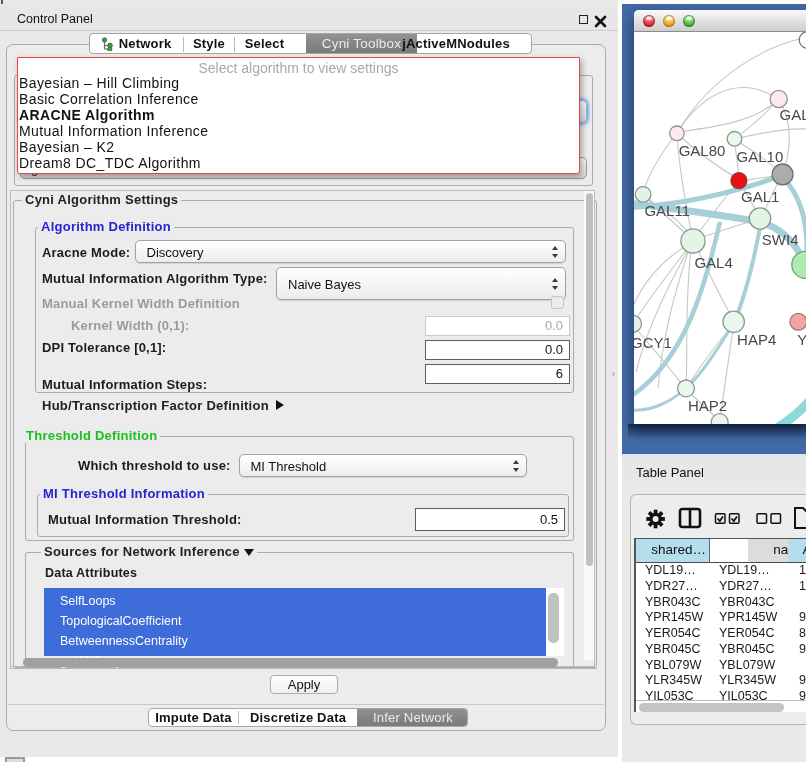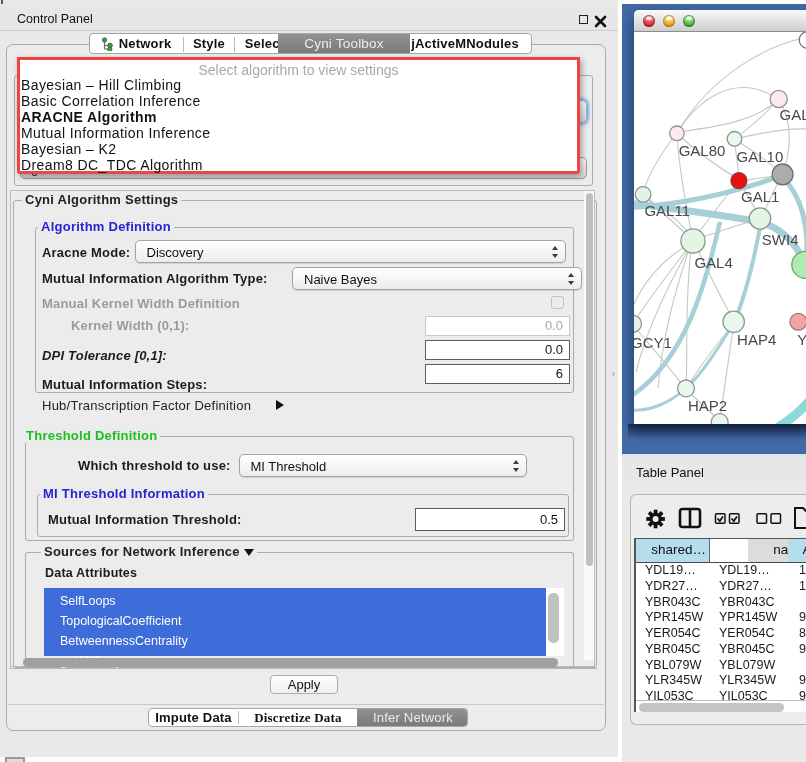--- a/index.html
+++ b/index.html
@@ -41,22 +41,22 @@
           <path d="M2.5,4 V12 M2.5,8.5 H7 M2.5,12 H7" stroke="#5a6a7a" stroke-width="1.2" fill="none"></path>
           <circle cx="2.5" cy="3" r="2.2" fill="#4a9c4a" stroke="#2a6a2a" stroke-width="0.8"></circle>
           <circle cx="8" cy="8.5" r="2.4" fill="#4a9c4a" stroke="#2a6a2a" stroke-width="0.8"></circle>
           <circle cx="7.8" cy="12.5" r="2.2" fill="#4a9c4a" stroke="#2a6a2a" stroke-width="0.8"></circle>
         </svg>
       Network</div>
     <div class="abs" style="left:93px;top:3px;width:1px;height:15px;background:#b9b9b9;"></div>
     <div class="seg" style="left:94px;width:50px;">Style</div>
     <div class="abs" style="left:144px;top:3px;width:1px;height:15px;background:#b9b9b9;"></div>
     <div class="seg" style="left:145px;width:59px;">Select</div>
-    <div class="seg" style="left:188px;width:132px;background:linear-gradient(#929292,#7a7a7a);color:#ececec;font-weight:normal;font-size:13.5px;">Cyni Toolbox</div>
-    <div class="seg" style="left:311px;width:128px;">jActiveMNodules</div>
+    <div class="seg" style="left:216px;width:111px;background:linear-gradient(#929292,#7a7a7a);color:#ececec;font-weight:normal;font-size:13.5px;">Cyni Toolbox</div>
+    <div class="seg" style="left:302px;width:128px;">jActiveMNodules</div>
   </div>
 
   <div class="gbox" style="left:14px;top:75px;width:579px;height:111px;border-radius:3px;"></div>
 
   <div class="abs" style="left:20px;top:100px;width:567px;height:23px;border-radius:5px;background:linear-gradient(#fdfdfd,#d9d9d9);border:1px solid #8fb4dd;box-shadow:0 0 3px 2px rgba(90,150,220,0.75);"></div>
 
   <div class="abs" style="left:20px;top:157px;width:567px;height:22px;border-radius:5px;background:linear-gradient(#fcfcfc,#d8d8d8);border:1px solid #9a9a9a;font-size:13px;color:#222;">
       <span style="position:absolute;left:10px;top:3px;">galFiltered.sif default node</span>
     </div>
 
@@ -70,38 +70,38 @@
   <div class="gbox" style="left:34.5px;top:227px;width:539px;height:166px;border-radius:3px;"></div>
   <div class="gtitle" style="left:38px;top:220px;color:#2525ce;">Algorithm Definition</div>
 
   <div class="lbl abs" style="left:42px;top:245px;">Aracne Mode:</div>
   <div class="combo" style="left:134.5px;top:240px;width:431.5px;height:23px;">
       <span class="ct">Discovery</span>
       <span class="stepper"></span>
     </div>
 
   <div class="lbl abs" style="left:42px;top:271px;">Mutual Information Algorithm Type:</div>
-  <div class="combo" style="left:292px;top:267px;width:290px;height:23px;">
+  <div class="combo" style="left:276px;top:267px;width:290px;height:33px;">
       <span class="ct">Naive Bayes</span>
       <span class="stepper"></span>
     </div>
 
   <div class="lblgray abs" style="left:42px;top:296px;">Manual Kernel Width Definition</div>
   <div class="abs" style="left:550.5px;top:296px;width:13px;height:13px;background:#ececec;border:1px solid #c2c2c2;border-radius:3px;"></div>
 
   <div class="lblgray abs" style="left:42px;top:318px;margin-left:29px;">Kernel Width (0,1):</div>
   <div class="tfield" style="left:425px;top:316px;width:145px;height:20px;border:1px solid #c9c9c9;color:#a8a8a8;line-height:18px;">0.0</div>
 
-  <div class="lbl abs" style="left:42px;top:348px;font-style:italic;">DPI Tolerance [0,1]:</div>
+  <div class="lbl abs" style="left:42px;top:340px;">DPI Tolerance [0,1]:</div>
   <div class="tfield" style="left:425px;top:340px;width:145px;height:20px;border:1px solid #5c5c5c;color:#111;line-height:18px;">0.0</div>
 
   <div class="lbl abs" style="left:42px;top:366px;margin-top:11px;">Mutual Information Steps:</div>
   <div class="tfield" style="left:425px;top:364px;width:145px;height:20px;border:1px solid #5c5c5c;color:#111;line-height:18px;">6</div>
 
-  <div class="abs" style="left:42px;top:398px;font-size:13px;font-weight:normal;color:#222;letter-spacing:0.25px;">Hub/Transcription Factor Definition</div>
+  <div class="abs" style="left:42px;top:398px;font-size:13px;font-weight:bold;color:#222;letter-spacing:0.25px;">Hub/Transcription Factor Definition</div>
   <div class="abs" style="left:276px;top:400px;width:0;height:0;border-top:5.5px solid transparent;border-bottom:5.5px solid transparent;border-left:8px solid #111;"></div>
 
   <div class="gbox" style="left:25px;top:436px;width:548.5px;height:105px;border-radius:3px;"></div>
   <div class="gtitle" style="left:23px;top:429px;color:#1fbe1f;">Threshold Definition</div>
 
   <div class="lbl abs" style="left:78px;top:458px;">Which threshold to use:</div>
   <div class="combo" style="left:238.5px;top:454px;width:288.5px;height:23px;">
       <span class="ct">MI Threshold</span>
       <span class="stepper"></span>
     </div>
@@ -128,29 +128,29 @@
 
   <div class="abs" style="left:9px;top:668px;width:588px;height:1px;background:#b5b5b5;"></div>
 
   <div class="abs" style="left:270px;top:675px;width:68px;height:19px;background:linear-gradient(#ffffff,#efefef);border:1px solid #adadad;border-radius:4px;text-align:center;font-size:13px;line-height:17px;color:#111;">Apply</div>
 
   <div class="abs" style="left:8px;top:704px;width:596px;height:1px;background:#c9c9c9;"></div>
 
   <div class="abs" style="left:148px;top:708px;width:320px;height:19px;background:#fff;border:1px solid #a6a6a6;border-radius:4px;overflow:hidden;font-weight:bold;">
     <div class="seg" style="left:0;width:89px;">Impute Data</div>
     <div class="abs" style="left:89px;top:2px;width:1px;height:13px;background:#b9b9b9;"></div>
-    <div class="seg" style="left:90px;width:118px;font-family:Liberation Serif, serif;">Discretize Data</div>
+    <div class="seg" style="left:90px;width:118px;">Discretize Data</div>
     <div class="seg" style="left:208px;width:112px;background:linear-gradient(#929292,#7a7a7a);color:#ececec;font-weight:normal;">Infer Network</div>
   </div>
 
   <div class="abs" style="left:612px;top:369px;font-size:9px;color:#777;">›</div>
 
   <div class="abs" style="left:5px;top:757px;width:20px;height:10px;background:#ddd;border:2px solid #999;"></div>
 
-  <div class="abs" style="left:17px;top:57px;width:563px;height:117px;background:#fff;border:3px solid #ef4444;border-radius:0 0 3px 3px;box-shadow:2px 3px 6px rgba(0,0,0,0.32);z-index:50;">
+  <div class="abs" style="left:17px;top:57px;width:563px;height:117px;background:#fff;border:1px solid #ef4444;border-radius:0 0 3px 3px;box-shadow:2px 3px 6px rgba(0,0,0,0.32);z-index:50;">
     <div style="position:absolute;left:0;top:2px;width:100%;text-align:center;font-size:14px;color:#a8a8a8;">Select algorithm to view settings</div>
     <div style="position:absolute;left:1px;top:17px;font-size:14px;color:#111;line-height:16px;letter-spacing:0.4px;">
       Bayesian – Hill Climbing<br>
       Basic Correlation Inference<br>
       <b>ARACNE Algorithm</b><br>
       Mutual Information Inference<br>
       Bayesian – K2<br>
       Dream8 DC_TDC Algorithm
     </div>
   </div>

